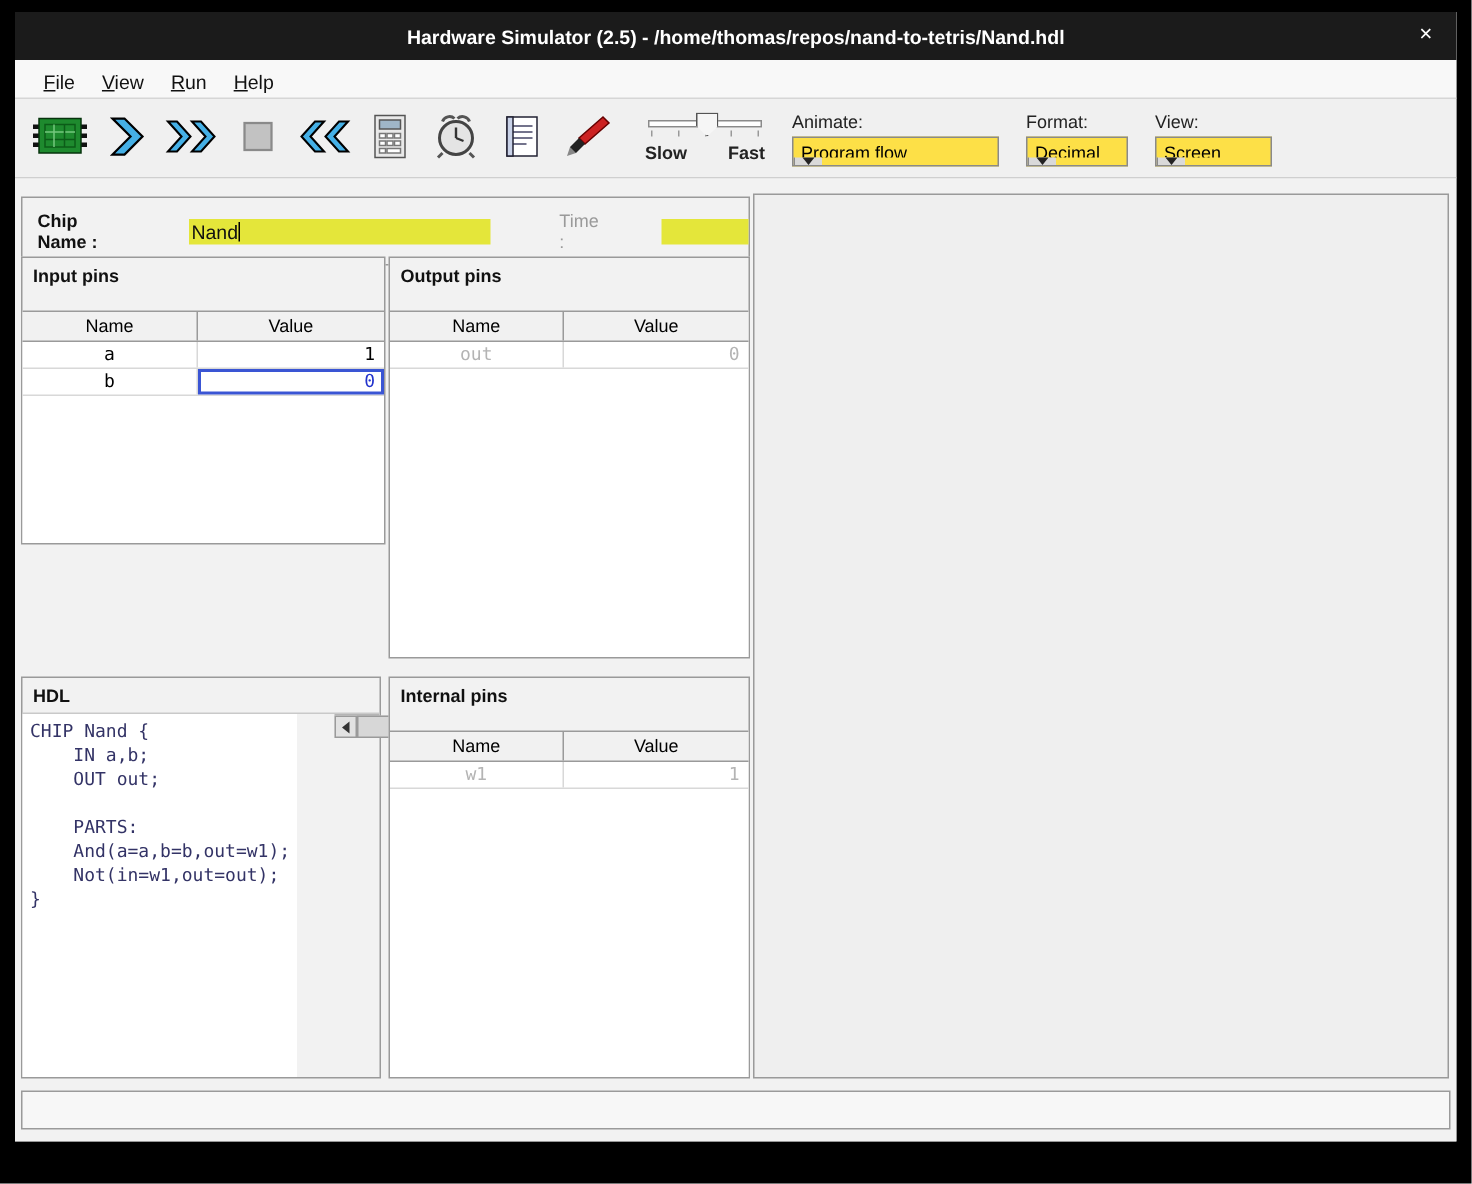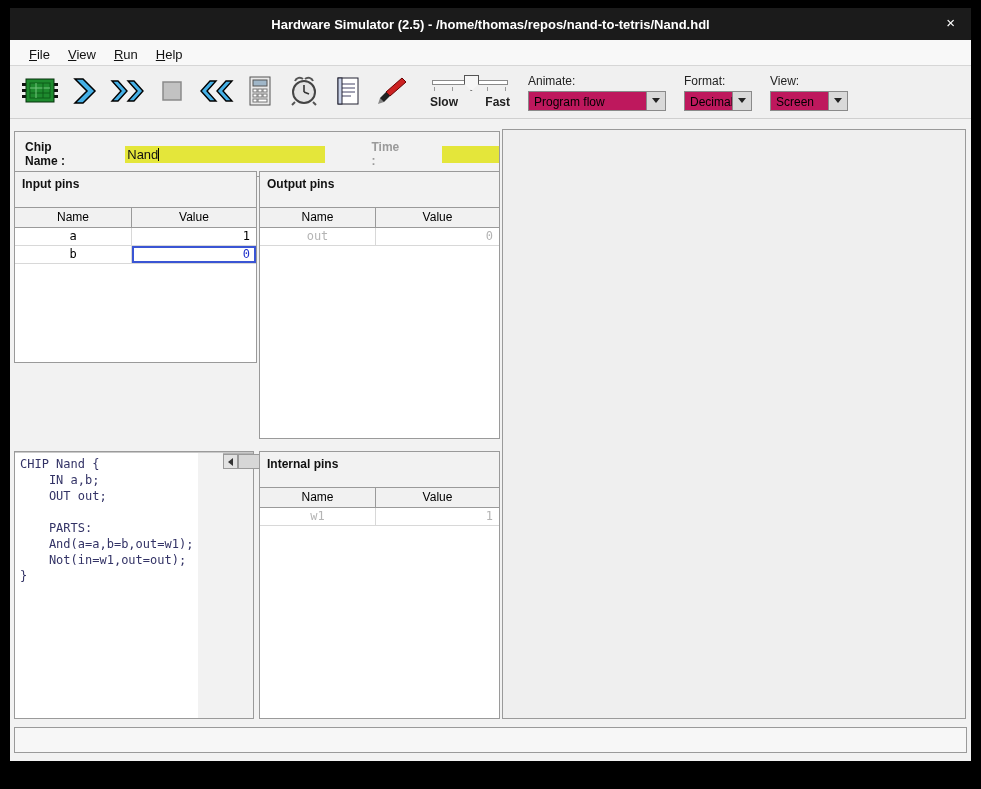--- a/index.html
+++ b/index.html
@@ -70,22 +70,23 @@
     position:absolute; left:34px; top:0px; width:13px; height:14px;
     background:#f6f6f6; border:1px solid #555;
     clip-path:polygon(0 0,100% 0,100% 55%,50% 100%,0 55%);
   }
   .slider-labels { display:flex; justify-content:space-between;
     font-size:12px; font-weight:bold; color:#222; margin-top:2px; }
 
   .combo-group { margin-left:18px; display:flex; flex-direction:column; }
   .combo-label { font-size:12px; color:#222; margin-bottom:3px; }
   .combo {
-    display:flex; height:20px; border:1px solid #8a8a8a; background:#be185d;
+    display:flex; height:20px; border:1px solid #8a8a8a; background:#fde047;
     box-sizing:border-box;
+    flex-direction:column;
   }
   .combo-text { font-size:12px; padding:3px 5px 0 5px; flex:1; white-space:nowrap; overflow:hidden; }
   .combo-btn {
     width:18px; background:#d9d9d9; border-left:1px solid #8a8a8a;
     display:flex; align-items:center; justify-content:center;
   }
   .combo-arrow {
     width:0; height:0;
     border-left:4px solid transparent; border-right:4px solid transparent;
     border-top:5px solid #222;
@@ -96,21 +97,21 @@
 
   
   .main { position:relative; flex:1; background:#f2f2f2; }
 
   .framed { position:absolute; border:1px solid #9a9a9a; background:#f2f2f2; box-sizing:border-box; }
 
   
   .chipbar { left:4px; top:12px; width:486px; height:46px;
     display:flex; align-items:center; padding-left:10px;gap:34px; }
   .chipbar .lbl { font-size:12px; font-weight:bold; color:#111; }
-  .chipbar .lbl-dim { font-size:12px; font-weight:bold; color:#9a9a9a; margin-left:12px; }
+  .chipbar .lbl-dim { font-size:12px; font-weight:normal; color:#9a9a9a; margin-left:12px; }
   .yellow-field {
     background:#e4e63a; height:17px; margin-left:6px;
     font-size:13px; color:#111; padding:0 2px;
     display:flex; align-items:center; overflow:hidden;text-align:center;
   }
   .chipname-field { width:228px; }
   .time-field { width:62px; }
   .caret { display:inline-block; width:1px; height:13px; background:#000; }
 
   
@@ -388,20 +389,21 @@
       </div>
       <div class="tbl-body">
         <div class="tbl-row dim">
           <div class="name">out</div>
           <div class="value">0</div>
         </div>
       </div>
     </div>
 
     <div class="framed panel panel-hdl">
+      <div class="panel-title">HDL</div>
       <div class="hdl-body">
         <pre class="hdl-code">CHIP Nand {
     IN a,b;
     OUT out;
 
     PARTS:
     And(a=a,b=b,out=w1);
     Not(in=w1,out=out);
 }</pre>
         <div style="flex:1"></div>

